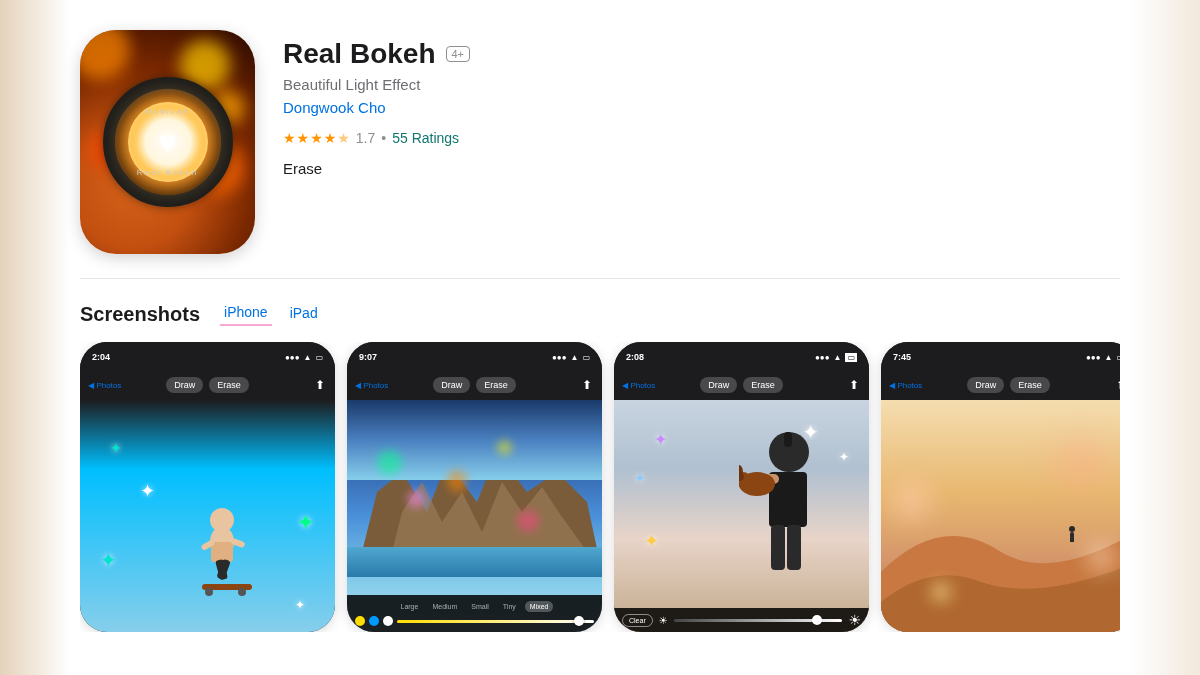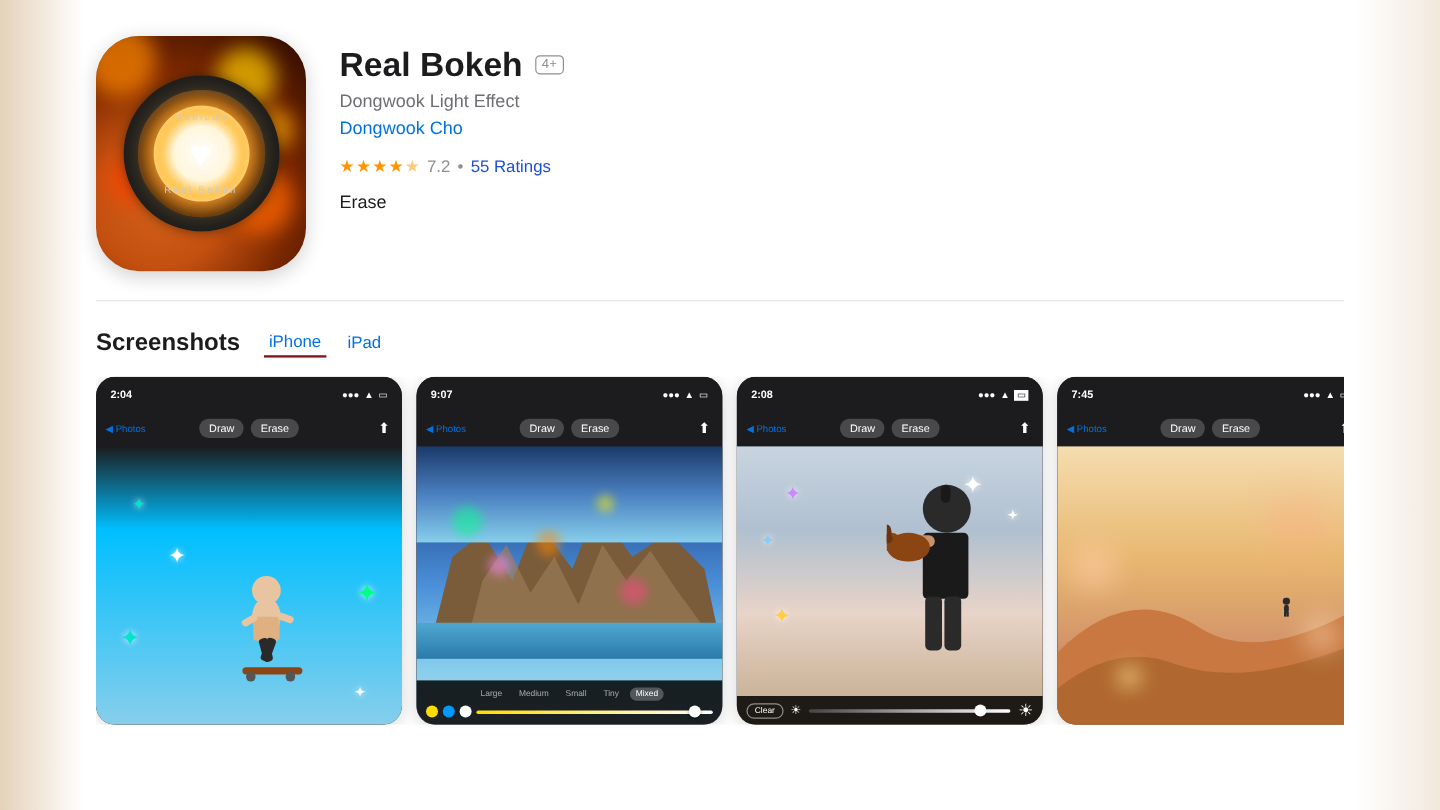--- a/index.html
+++ b/index.html
@@ -55,21 +55,21 @@
       border-bottom: 1px solid #e5e5ea;
       margin-bottom: 24px;
     }
 
     .app-icon-wrapper {
       flex-shrink: 0;
     }
 
     .app-icon {
       width: 175px;
-      height: 196px;
+      height: 224px;
       border-radius: 36px;
       overflow: hidden;
       box-shadow: 0 4px 16px rgba(0,0,0,0.18);
       position: relative;
       background: radial-gradient(circle at 30% 70%, #d4611a, #c45010 30%, #7a2800 60%, #2a0a00 100%);
     }
 
     .bokeh-circle {
       position: absolute;
       border-radius: 50%;
@@ -205,21 +205,21 @@
       color: #8e8e93;
     }
 
     .rating-separator {
       color: #8e8e93;
       font-size: 14px;
     }
 
     .rating-count {
       font-size: 14px;
-      color: #1d4ed8;
+      color: #0f766e;
     }
 
     .app-price {
       font-size: 15px;
       color: #1c1c1e;
       font-weight: 400;
     }
 
     
     .screenshots-section {
@@ -242,40 +242,40 @@
 
     .device-tab {
       font-size: 14px;
       color: #0071e3;
       cursor: pointer;
       padding: 0 4px 4px 4px;
       margin-right: 14px;
     }
 
     .device-tab.active {
-      border-bottom: 2px solid #7f1d1d;
+      border-bottom: 2px solid #f9a8d4;
       font-weight: 500;
     }
 
     .device-tab.inactive {
       color: #0071e3;
     }
 
     
     .screenshots-row {
       display: flex;
       flex-direction: row;
       gap: 12px;
       overflow: hidden;
     }
 
     .screenshot-frame {
       width: 255px;
       height: 290px;
-      border-radius: 16px;
+      border-radius: 27px;
       overflow: hidden;
       flex-shrink: 0;
       background: #1c1c1e;
       position: relative;
       box-shadow: 0 2px 12px rgba(0,0,0,0.15);
     }
 
     
     .phone-status-bar {
       background: #1c1c1e;
@@ -491,31 +491,31 @@
             <span class="lens-text-bottom">Real Bokeh</span>
           </div>
         </div>
       </div>
 
       <div class="app-info">
         <div class="app-title-row">
           <span class="app-title">Real Bokeh</span>
           <span class="age-badge">4+</span>
         </div>
-        <div class="app-subtitle">Dongwook Light Effect</div>
+        <div class="app-subtitle">Beautiful Light Effect</div>
         <div class="app-developer">Dongwook Cho</div>
         <div class="rating-row">
           <div class="stars">
             <span class="star">★</span>
             <span class="star">★</span>
             <span class="star">★</span>
             <span class="star">★</span>
             <span class="star-half">★</span>
           </div>
-          <span class="rating-value">7.2</span>
+          <span class="rating-value">1.7</span>
           <span class="rating-separator">•</span>
           <span class="rating-count">55 Ratings</span>
         </div>
         <div class="app-price">Erase</div>
       </div>
     </div>
 
     <div class="screenshots-section">
       <div class="screenshots-header">
         <span class="screenshots-title">Screenshots</span>

